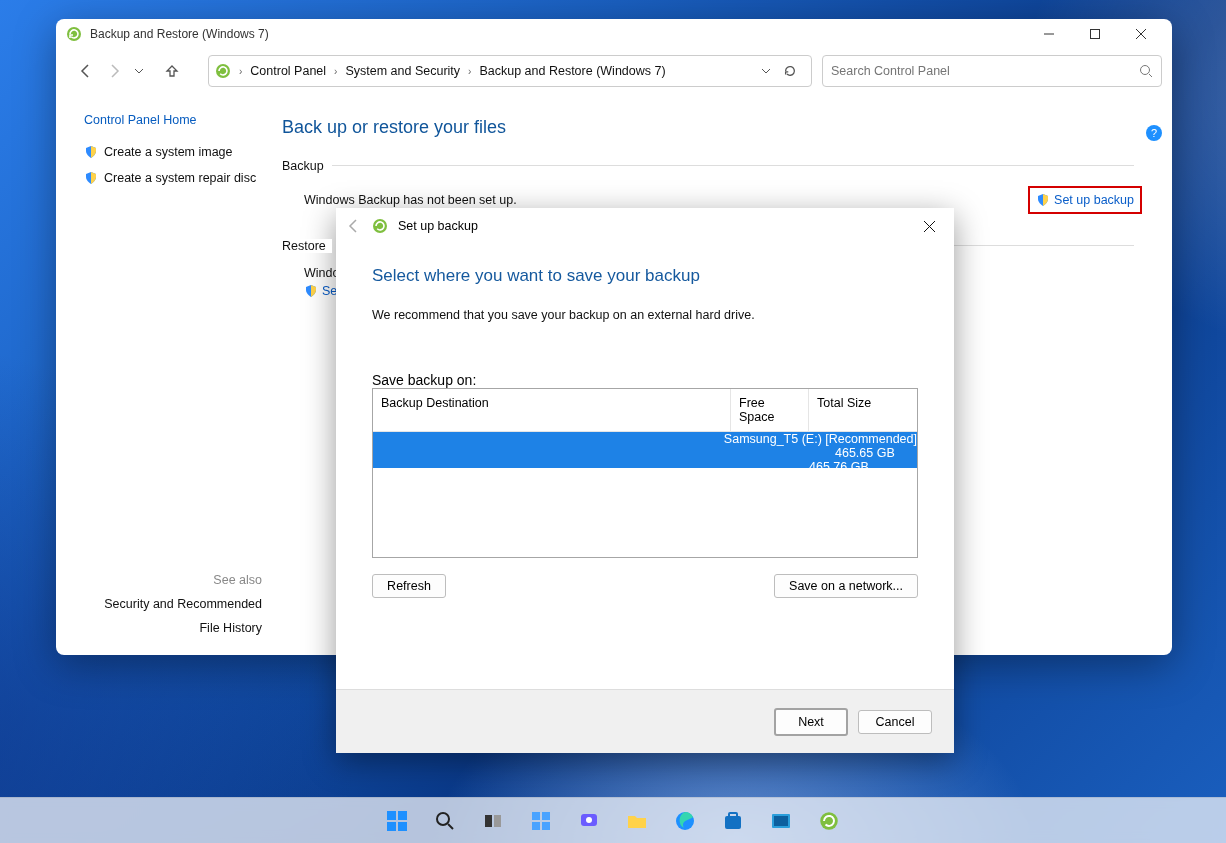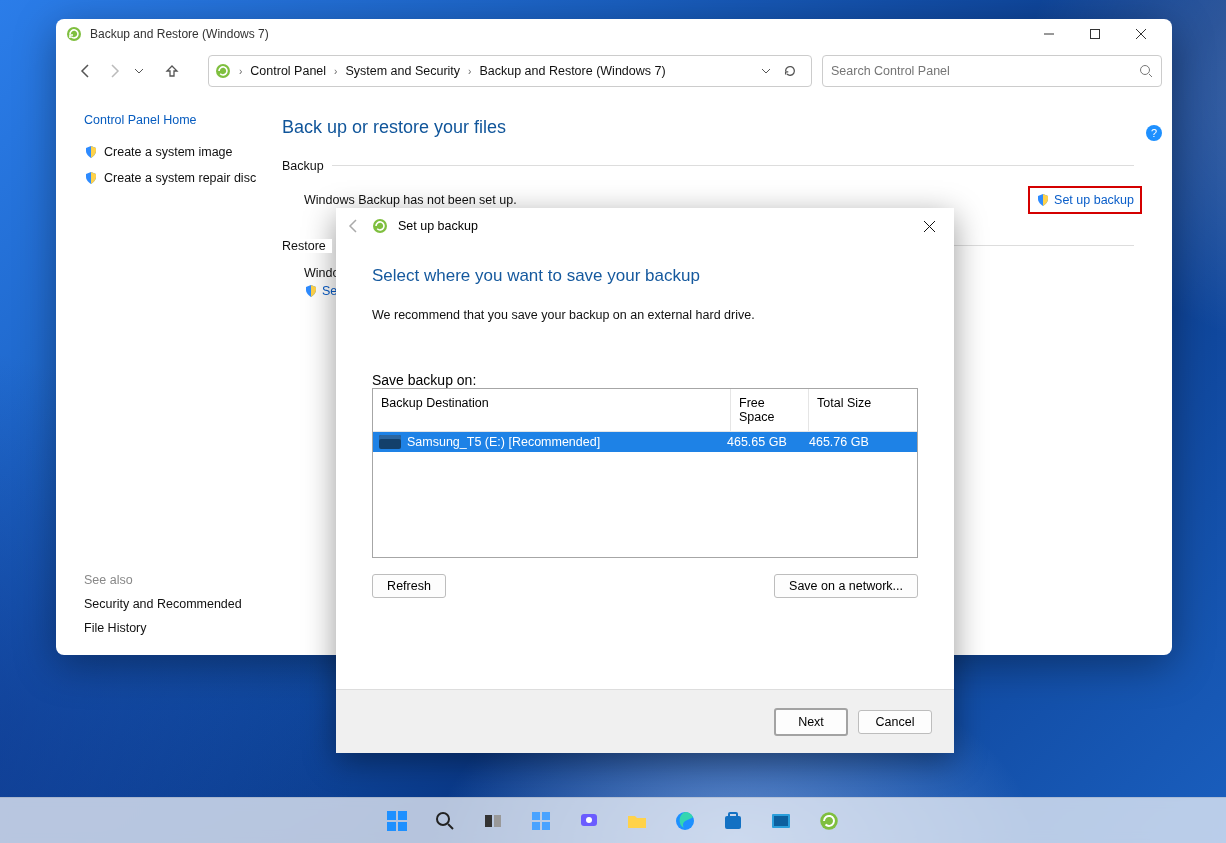--- a/index.html
+++ b/index.html
@@ -24,21 +24,21 @@
 .bc-spacer { flex:1; }
 .refresh-box { width:30px; display:flex; justify-content:center; }
 .search-bar { width:340px; height:32px; border:1px solid #ccc; border-radius:4px; display:flex; align-items:center; padding:0 8px; gap:8px; }
 .search-bar input { flex:1; border:none; outline:none; font-size:12.5px; color:#555; }
 .help-dot { position:absolute; right:10px; top:106px; width:16px; height:16px; border-radius:50%; background:#1e90ff; color:#fff; font-size:11px; display:flex; align-items:center; justify-content:center; }
 .content { flex:1; display:flex; padding:6px 0 0 0; }
 .sidebar { width:214px; padding:8px 8px 0 28px; display:flex; flex-direction:column; gap:12px; }
 .cp-home { color:#075cbf; font-size:12.5px; padding:4px 0 6px 0; }
 .side-link { display:flex; align-items:center; gap:6px; font-size:12.5px; color:#111; }
 .shield { width:14px; height:14px; }
-.seealso { margin-top:auto; padding:0 0 20px 0; font-size:12.5px; color:#555; display:flex; flex-direction:column; gap:10px; }
+.seealso { margin-top:auto; padding:0 0 20px 0; font-size:12.5px; color:#555; display:flex; flex-direction:column; gap:10px;align-items:flex-end; }
 .seealso .lbl { color:#888; }
 .seealso a { color:#111; }
 .main-pane { flex:1; padding:8px 30px 0 12px; }
 .main-heading { color:#10559a; font-size:18px; padding:8px 0 18px 0; }
 .group-label { font-size:12.5px; color:#111; background:#fff; padding-right:6px; position:relative; z-index:1; }
 .group { position:relative; margin-bottom:14px; }
 .group-line { position:absolute; left:50px; right:8px; top:9px; height:1px; background:#ddd; }
 .backup-row { display:flex; align-items:center; padding:12px 0 0 22px; }
 .backup-msg { font-size:12.5px; color:#111; flex:1; }
 .setup-link { display:inline-flex; align-items:center; gap:4px; font-size:12.5px; color:#0a5ec9; border:2px solid #d40000; padding:5px 6px; }
@@ -54,21 +54,21 @@
 .dlg-body { flex:1; padding:22px 36px 0 36px; display:flex; flex-direction:column; }
 .dlg-heading { color:#15599e; font-size:17px; margin-bottom:22px; }
 .dlg-sub { font-size:12.5px; color:#111; margin-bottom:50px; }
 .dlg-lbl { font-size:14px; margin-bottom:0; }
 .grid { border:1px solid #a6a6a6; height:170px; background:#fff; }
 .grid-head { display:flex; background:#fff; border-bottom:1px solid #e5e5e5; }
 .gh { font-size:12.5px; padding:7px 8px; border-right:1px solid #e5e5e5; }
 .gh.dest { flex:1; }
 .gh.free { width:78px; }
 .gh.total { width:108px; border-right:none; }
-.grid-row { display:flex; align-items:center; background:#1e82e6; color:#fff; height:20px; }
+.grid-row { display:flex; align-items:flex-end; background:#1e82e6; color:#fff; height:36px;flex-direction:column; }
 .drive-icon { width:22px; height:14px; background:#13406b; border-radius:2px; margin:0 6px 0 6px; box-shadow: inset 0 4px 0 #2c66a0; }
 .gr.dest { flex:1; font-size:12.5px; }
 .gr.free { width:82px; font-size:12.5px; }
 .gr.total { width:108px; font-size:12.5px; }
 .dlg-row-btns { display:flex; margin-top:16px; gap:8px; }
 .dlg-row-btns .spacer { flex:1; }
 .btn { border:1px solid #bdbdbd; background:#fdfdfd; font-size:12.5px; padding:4px 14px; border-radius:3px; min-width:74px; text-align:center; }
 .btn.wide { min-width:140px; }
 .dlg-footer { height:64px; background:#f0f0f0; border-top:1px solid #ddd; display:flex; align-items:center; justify-content:flex-end; padding:0 22px; gap:10px; }
 .btn.next { border:2px solid #a3a3a3; padding:5px 22px; }

